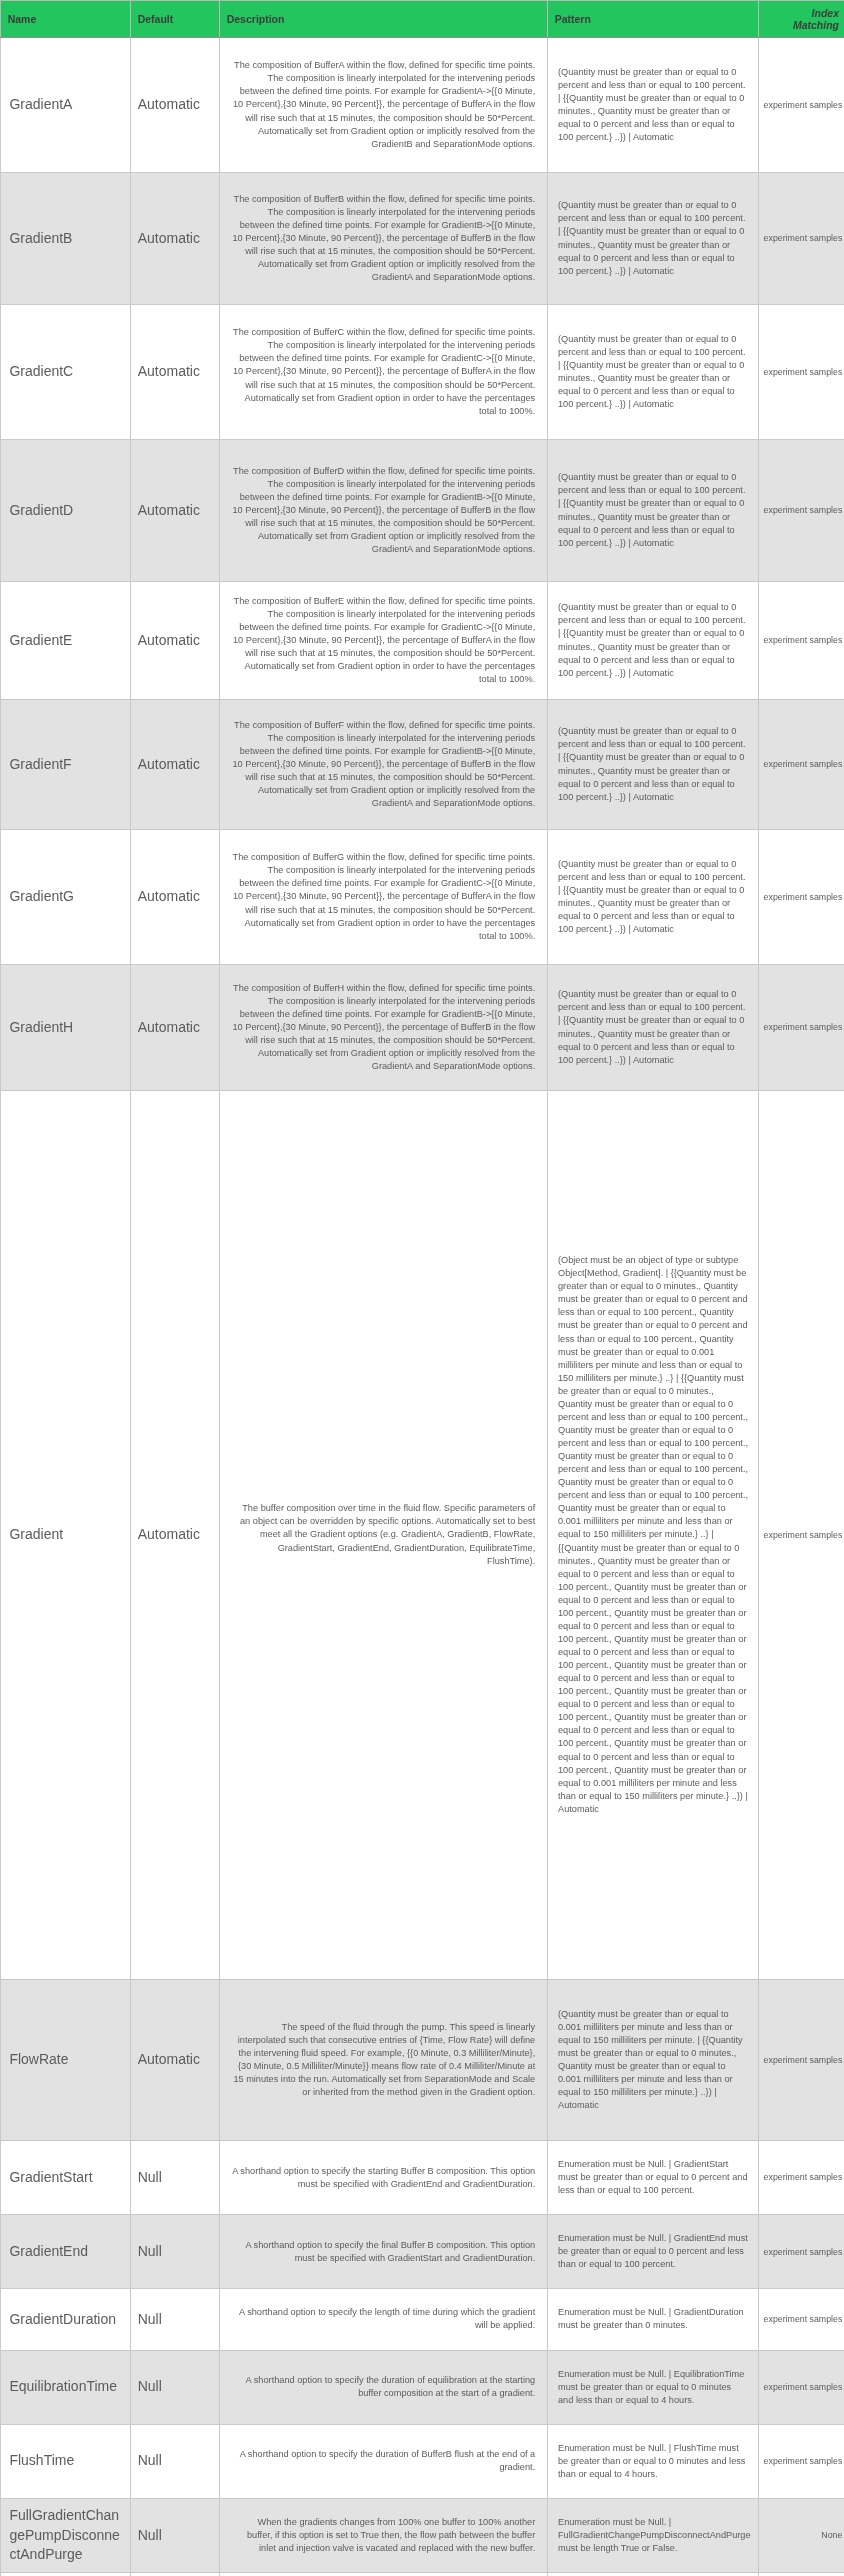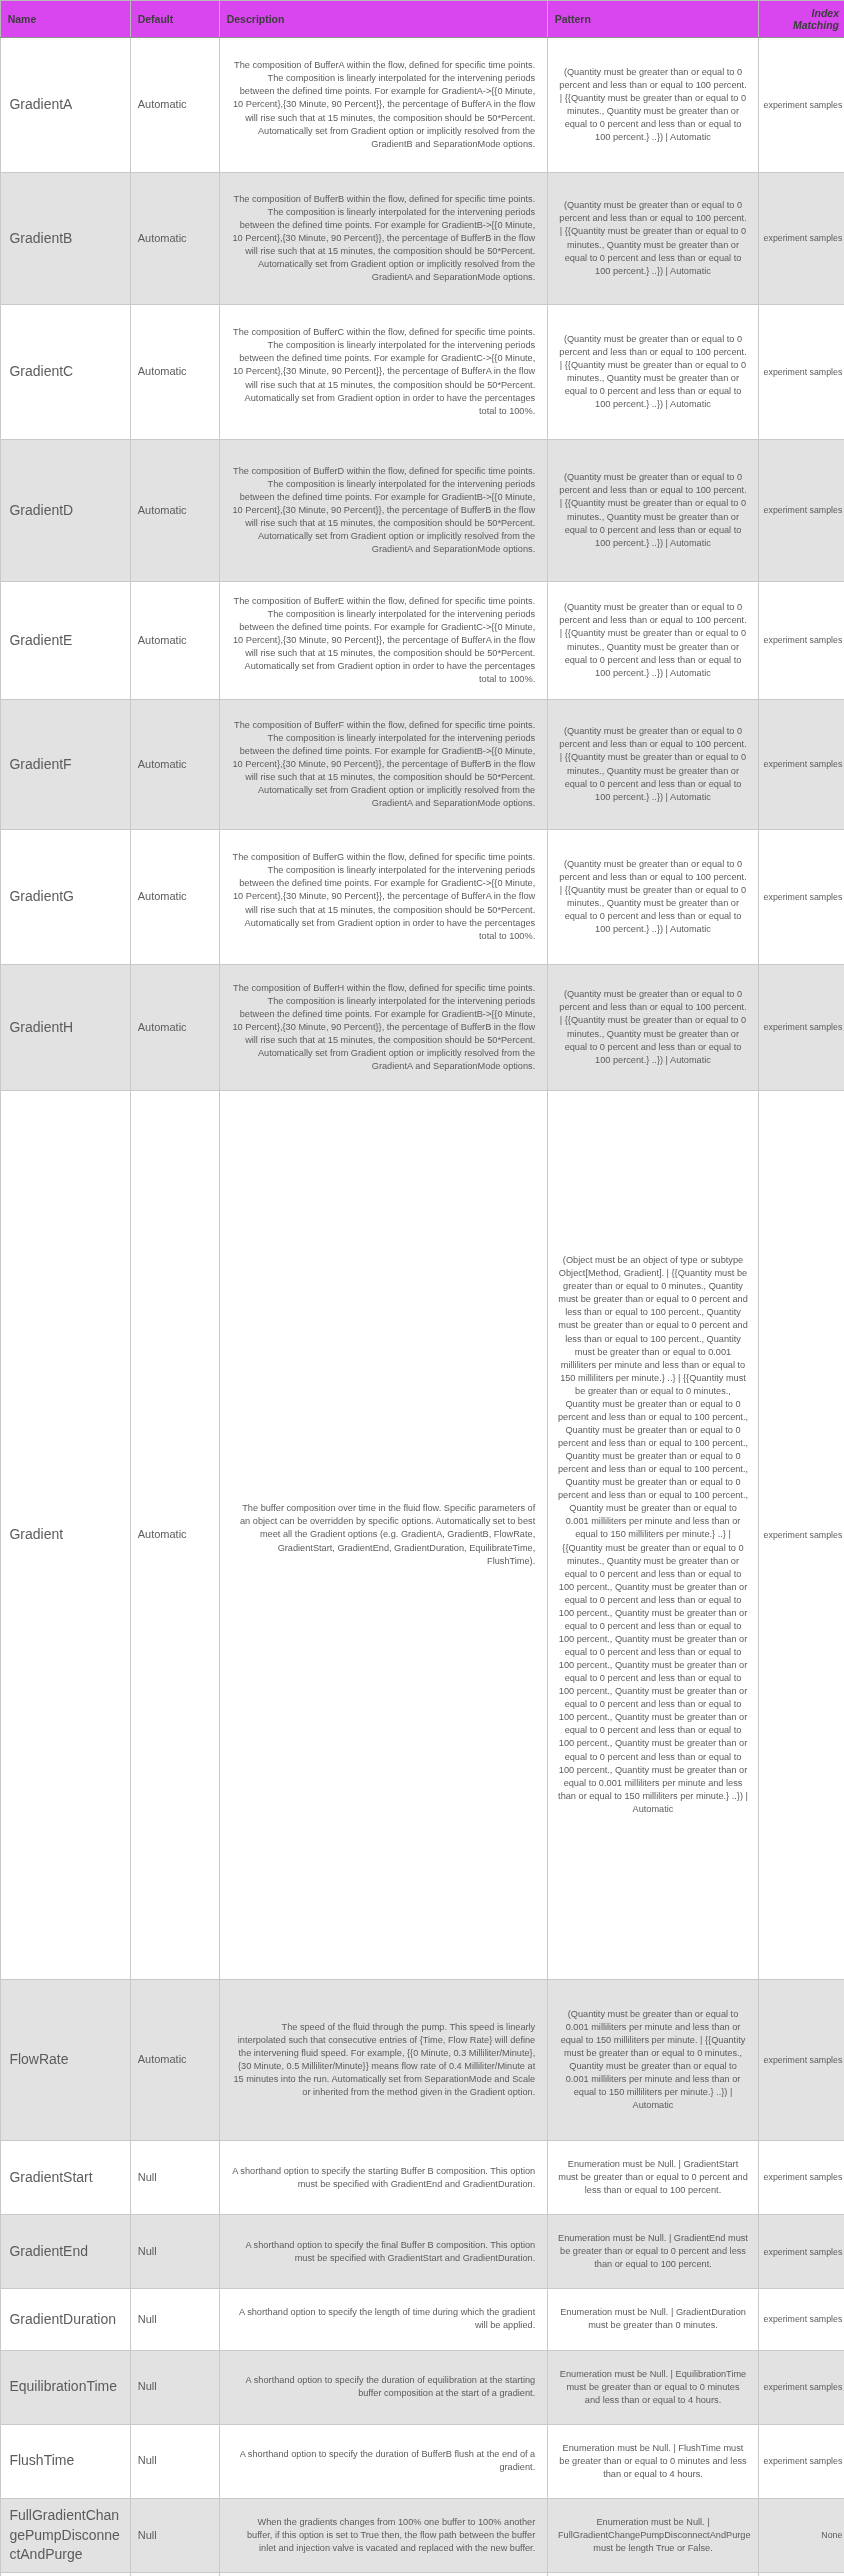--- a/index.html
+++ b/index.html
@@ -12,44 +12,44 @@
     color:#5c5c5c;
     border:0.8px solid #a3a3a3;
   }
   col.c-name{width:130px;}
   col.c-default{width:89px;}
   col.c-desc{width:328px;}
   col.c-pattern{width:211px;}
   col.c-index{width:86px;}
   thead tr{height:37px;}
   th{
-    background:#d946ef;
+    background:#22c55e;
     color:#3d3d3d;
     font-weight:bold;
     font-size:10.5px;
     text-align:left;
     vertical-align:middle;
     padding:3.4px 6.7px;
     border:0.8px solid #b9b9b9;
     border-bottom:0.8px solid #8f8f8f;
   }
   th:last-child{text-align:right;padding:3.4px 5px;font-style:italic;}
   td{
     border:0.8px solid #c9c9c9;
     vertical-align:middle;
     font-size:9.2px;
     line-height:1.42;
     padding:5px 6.7px;
   }
   tbody tr{background:#ffffff;}
   tbody tr:nth-child(even){background:#e2e2e2;}
   td.name{font-size:14px;padding-left:8.4px;overflow-wrap:anywhere;word-break:break-word;}
-  td.default{font-size:11px;}
+  td.default{font-size:14px;}
   td.desc{text-align:right;padding:5px 11.8px;}
-  td.pattern{text-align:center;padding:17px 10px;}
+  td.pattern{padding:17px 10px;}
   td.index{text-align:right;font-size:8.8px;padding:3.4px 1.7px;}
 </style>
 </head>
 <body>
 
 <div class="page">
   <table class="options">
     <colgroup>
       <col class="c-name">
         <col class="c-default">

